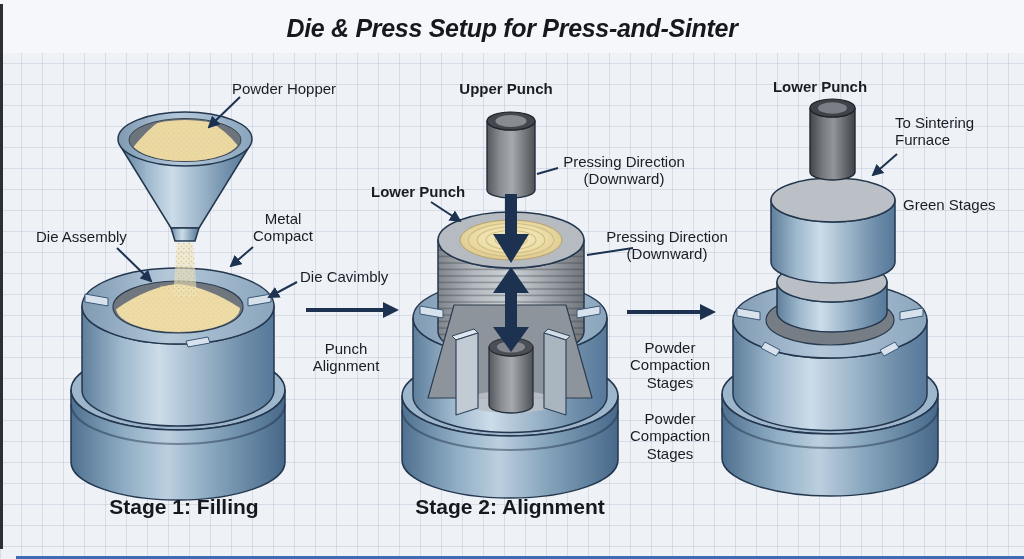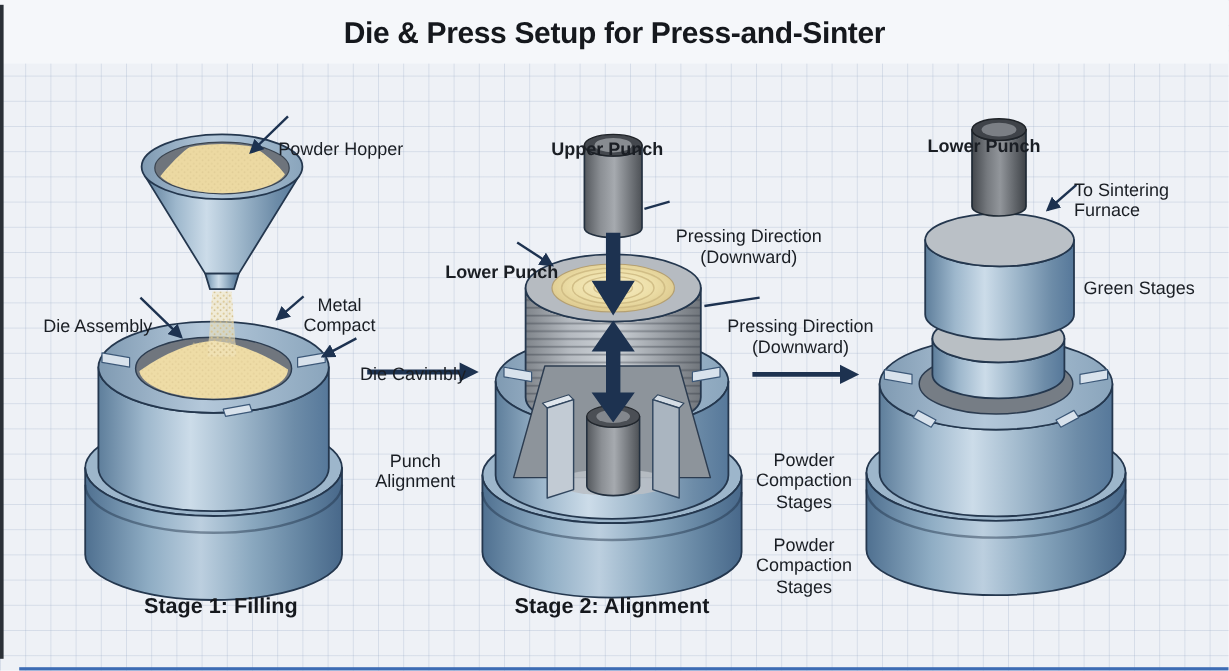--- a/index.html
+++ b/index.html
@@ -23,34 +23,34 @@
     position:absolute; left:0; top:4px; width:3px; height:545px;
     background:#2b3037;
   }
   .bottom-line {
     position:absolute; left:16px; right:0; bottom:0; height:3px;
     background:#3d6cb4;
   }
   .diagram-title {
     position:absolute; left:512px; top:14px; transform:translateX(-50%);
     white-space:nowrap;
-    font-size:25px; font-weight:700; color:#15181d; letter-spacing:-0.3px;
+    font-size:25px; font-weight:700; color:#15181d; letter-spacing:-0.3px;font-style:italic;
   }
   svg.art { position:absolute; left:0; top:0; }
 
   .lbl {
     position:absolute; font-size:15px; font-weight:500; color:#1a1e24;
-    line-height:1.16; white-space:nowrap;margin-top:36px;
+    line-height:1.16; white-space:nowrap;
   }
   .lbl.wrap { white-space:normal; text-align:center; }
   .lbl.bold { font-weight:700; }
   .lbl.ctr { transform:translateX(-50%); }
   .caption {
     position:absolute; transform:translateX(-50%);
-    font-size:18px; font-weight:700; color:#15181d; white-space:nowrap;
+    font-size:21px; font-weight:700; color:#15181d; white-space:nowrap;
   }
 </style>
 </head>
 <body>
 
 <div class="page">
 
   <div class="title-band"></div>
   <div class="left-edge"></div>
   <div class="bottom-line"></div>

